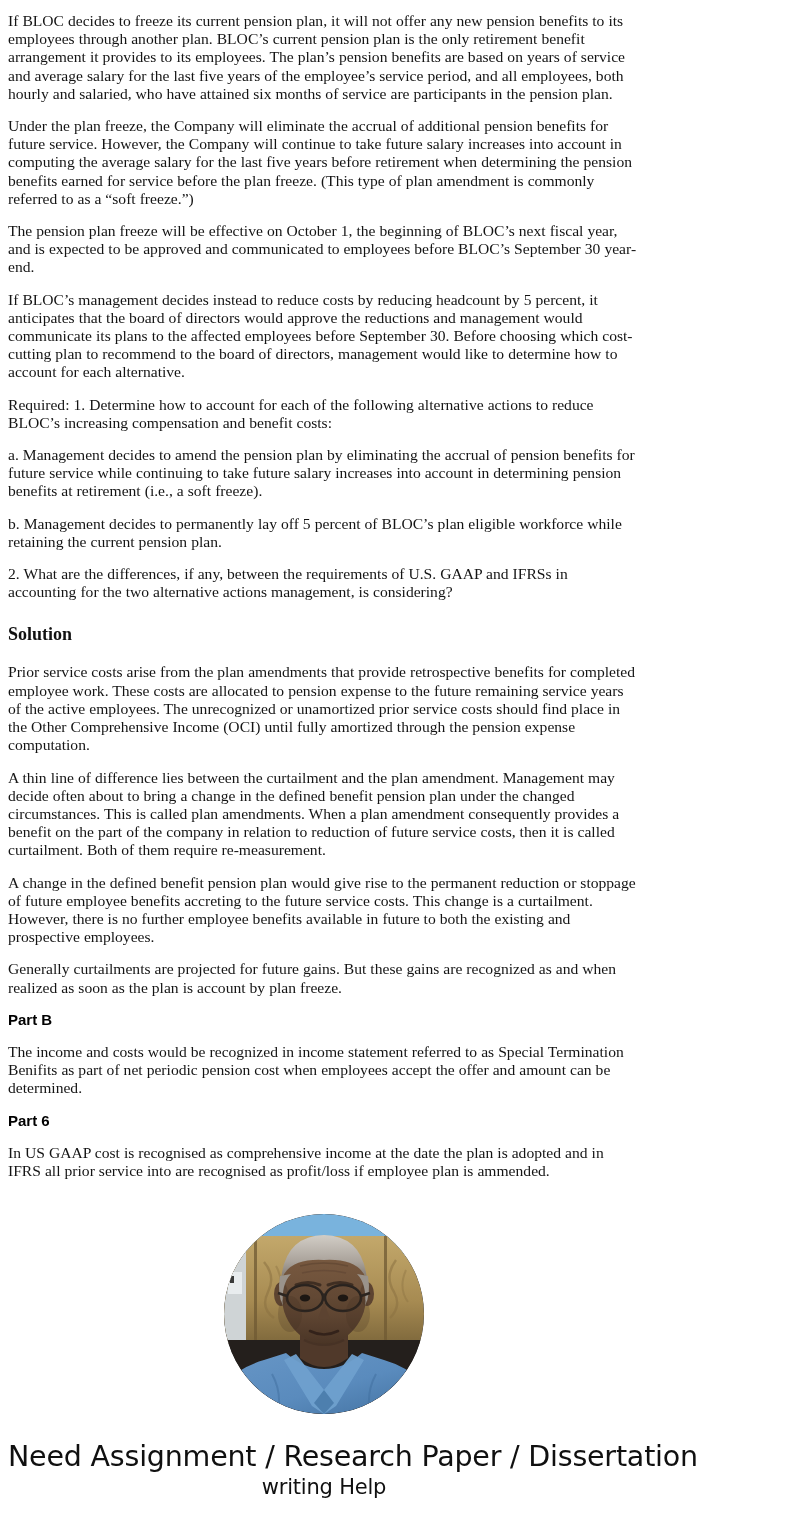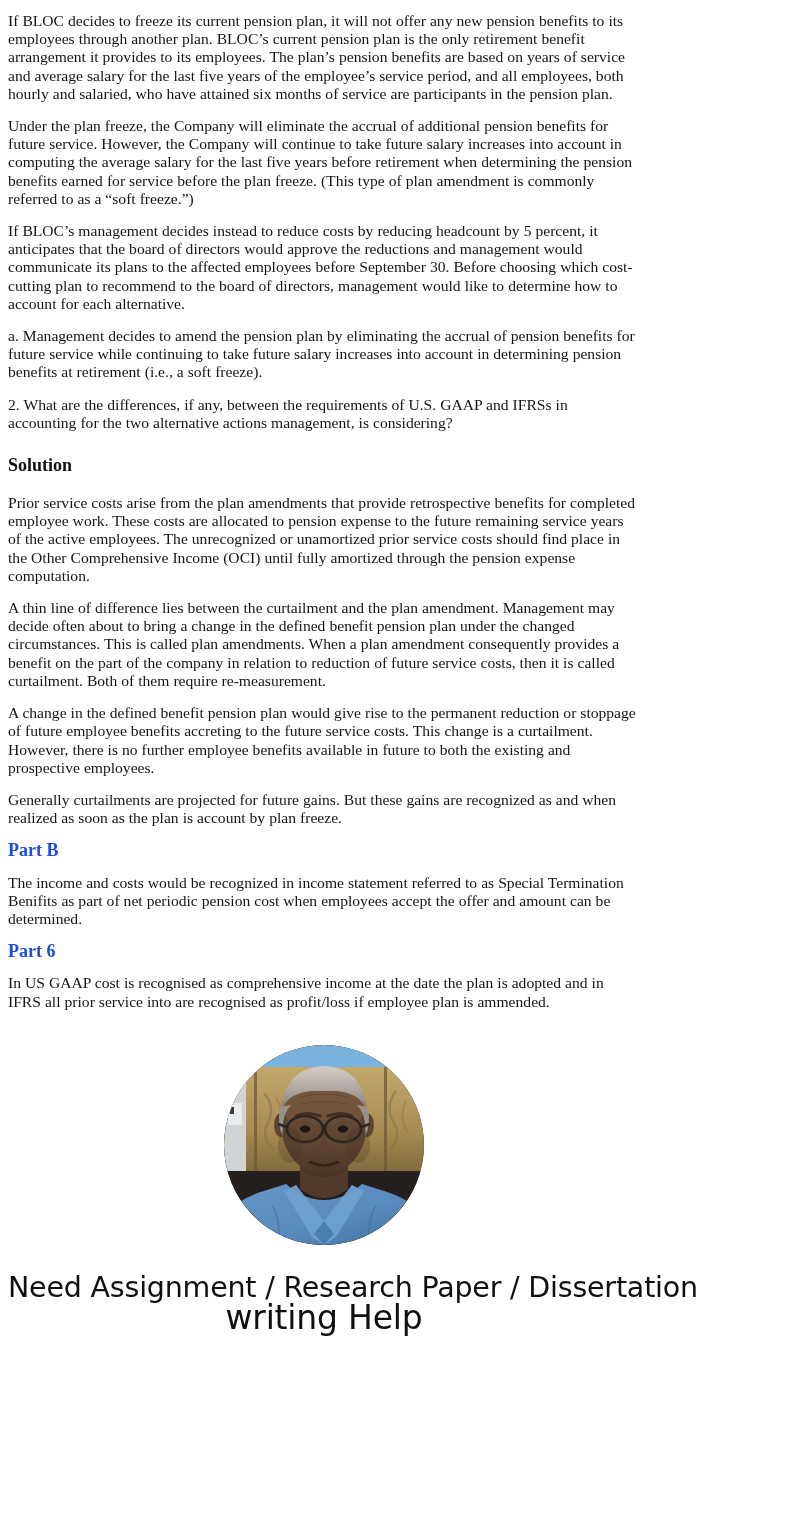--- a/index.html
+++ b/index.html
@@ -37,26 +37,26 @@
   h2.solution-heading {
     font-family: "Liberation Serif", "DejaVu Serif", serif;
     font-size: 18px;
     line-height: 22px;
     font-weight: bold;
     margin: 22px 0 18px 0;
     color: #111111;
   }
 
   h3.part-heading {
-    font-family: Liberation Serif, serif;
-    font-size: 18px;
+    font-family: Liberation Sans, sans-serif;
+    font-size: 15px;
     line-height: 18.2px;
     font-weight: bold;
     margin: 0 0 14px 0;
-    color: #1d4ed8;
+    color: #000000;
   }
 
   
   .avatar-block {
     width: 100%;
     display: flex;
     justify-content: center;
     align-items: center;
     margin-top: 34px;
     margin-bottom: 28px;
@@ -85,33 +85,36 @@
     font-size: 29px;
     line-height: 30px;
     letter-spacing: -0.2px;
     padding-bottom: 24px;
   }
   .promo .line {
     display: block;
     white-space: nowrap;
   }
   .promo .line.l1 { font-size: 28.5px; }
-  .promo .line.l2 { font-size: 33px; }
+  .promo .line.l2 { font-size: 21px; }
   .promo .line.l3 { font-size: 28.5px; }
 </style>
 </head>
 <body>
 
 <div class="page">
 
   <section>
     <p class="para">If BLOC decides to freeze its current pension plan, it will not offer any new pension benefits to its employees through another plan. BLOC’s current pension plan is the only retirement benefit arrangement it provides to its employees. The plan’s pension benefits are based on years of service and average salary for the last five years of the employee’s service period, and all employees, both hourly and salaried, who have attained six months of service are participants in the pension plan.</p>
     <p class="para">Under the plan freeze, the Company will eliminate the accrual of additional pension benefits for future service. However, the Company will continue to take future salary increases into account in computing the average salary for the last five years before retirement when determining the pension benefits earned for service before the plan freeze. (This type of plan amendment is commonly referred to as a “soft freeze.”)</p>
+    <p class="para">The pension plan freeze will be effective on October 1, the beginning of BLOC’s next fiscal year, and is expected to be approved and communicated to employees before BLOC’s September 30 year-end.</p>
     <p class="para">If BLOC’s management decides instead to reduce costs by reducing headcount by 5 percent, it anticipates that the board of directors would approve the reductions and management would communicate its plans to the affected employees before September 30. Before choosing which cost-cutting plan to recommend to the board of directors, management would like to determine how to account for each alternative.</p>
+    <p class="para">Required: 1. Determine how to account for each of the following alternative actions to reduce BLOC’s increasing compensation and benefit costs:</p>
     <p class="para">a. Management decides to amend the pension plan by eliminating the accrual of pension benefits for future service while continuing to take future salary increases into account in determining pension benefits at retirement (i.e., a soft freeze).</p>
+    <p class="para">b. Management decides to permanently lay off 5 percent of BLOC’s plan eligible workforce while retaining the current pension plan.</p>
     <p class="para">2. What are the differences, if any, between the requirements of U.S. GAAP and IFRSs in accounting for the two alternative actions management, is considering?</p>
   </section>
 
   <section>
     <h2 class="solution-heading">Solution</h2>
 
     <p class="para">Prior service costs arise from the plan amendments that provide retrospective benefits for completed employee work. These costs are allocated to pension expense to the future remaining service years of the active employees. The unrecognized or unamortized prior service costs should find place in the Other Comprehensive Income (OCI) until fully amortized through the pension expense computation.</p>
     <p class="para">A thin line of difference lies between the curtailment and the plan amendment. Management may decide often about to bring a change in the defined benefit pension plan under the changed circumstances. This is called plan amendments. When a plan amendment consequently provides a benefit on the part of the company in relation to reduction of future service costs, then it is called curtailment. Both of them require re-measurement.</p>
     <p class="para">A change in the defined benefit pension plan would give rise to the permanent reduction or stoppage of future employee benefits accreting to the future service costs. This change is a curtailment. However, there is no further employee benefits available in future to both the existing and prospective employees.</p>
     <p class="para">Generally curtailments are projected for future gains. But these gains are recognized as and when realized as soon as the plan is account by plan freeze.</p>

